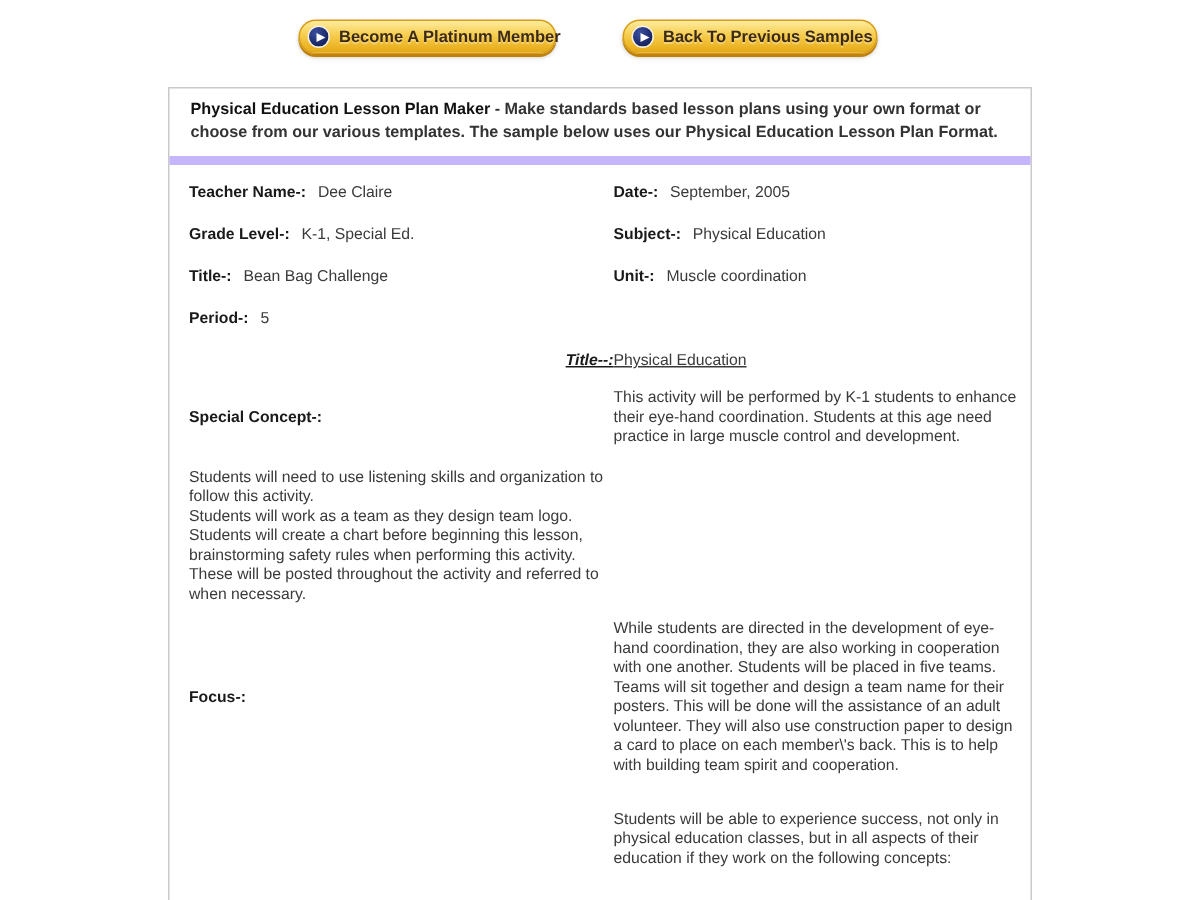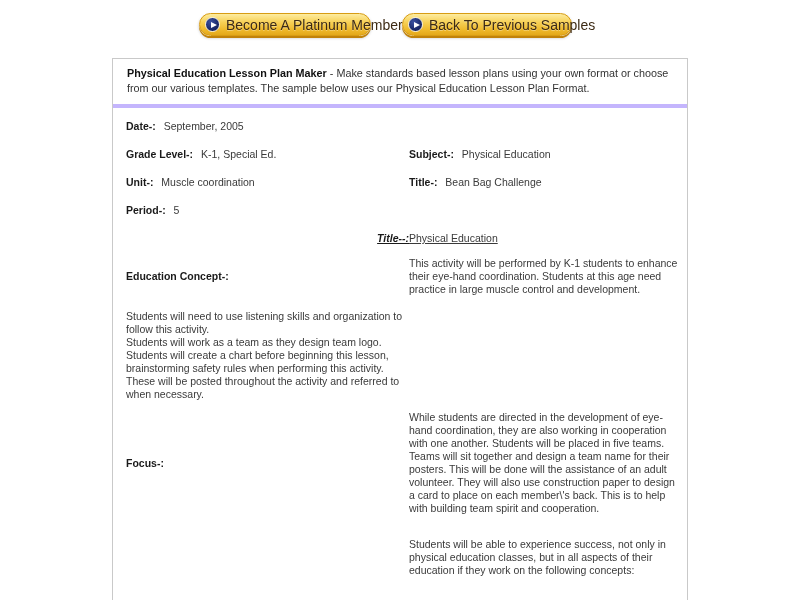--- a/index.html
+++ b/index.html
@@ -22,34 +22,34 @@
     border:1px solid #f5f0e0;
     display:flex; align-items:center; justify-content:center;
     flex:0 0 auto;
   }
   .pill-btn .play-circle .tri {
     width:0; height:0; margin-left:2px;
     border-top:3.5px solid transparent; border-bottom:3.5px solid transparent;
     border-left:6px solid #ffffff;
   }
   .pill-btn .btn-label {
-    font-size:14px; font-weight:normal; color:#3c2a14; white-space:nowrap;
+    font-size:11px; font-weight:bold; color:#3c2a14; white-space:nowrap;
     text-shadow:0 1px 0 rgba(255,255,255,.35);
   }
   #btn-platinum { left:199px; width:172px; }
-  #btn-back     { left:402px; width:170px; }
+  #btn-back     { left:415px; width:170px; }
 
   
   .document {
     position:absolute; left:112px; top:58px; width:576px; height:560px;
     background:#ffffff; border:1px solid #c9c9c9; border-bottom:none;
   }
   .doc-header {
-    padding:7px 14px 8px 14px; border-bottom:4px solid #c4b5fd;
-    font-size:10.8px; line-height:15px; color:#333333;
+    padding:7px 14px 8px 14px; border-bottom:6px solid #c4b5fd;
+    font-size:10.8px; line-height:15px; color:#333333;font-weight:bold;
   }
   .doc-header b { color:#111111; }
 
   .doc-body { padding:12px 6px 0 13px; font-size:10.5px; color:#3a3a3a; }
 
   .field-row { display:grid; grid-template-columns:283px 1fr; margin-bottom:15px;
     line-height:13px; }
   .field-cell { white-space:nowrap; }
   .field-label { font-weight:bold; color:#1a1a1a; }
   .field-value { color:#3a3a3a; margin-left:5px; }
@@ -91,62 +91,66 @@
 
   <div class="doc-header">
     <b>Physical Education Lesson Plan Maker</b>
     <span>- Make standards based lesson plans using your own format or choose from our various templates. The sample below uses our Physical Education Lesson Plan Format.</span>
   </div>
 
   <div class="doc-body">
 
     <div class="field-row">
       <div class="field-cell">
+        <span class="field-label">Teacher Name-:</span>
+        <span class="field-value">Dee Claire</span>
+      </div>
+      <div class="field-cell">
         <span class="field-label">Date-:</span>
         <span class="field-value">September, 2005</span>
       </div>
     </div>
 
     <div class="field-row">
       <div class="field-cell">
         <span class="field-label">Grade Level-:</span>
         <span class="field-value">K-1, Special Ed.</span>
       </div>
       <div class="field-cell">
         <span class="field-label">Subject-:</span>
         <span class="field-value">Physical Education</span>
       </div>
     </div>
 
     <div class="field-row">
       <div class="field-cell">
+        <span class="field-label">Title-:</span>
+        <span class="field-value">Bean Bag Challenge</span>
+      </div>
+      <div class="field-cell">
         <span class="field-label">Unit-:</span>
         <span class="field-value">Muscle coordination</span>
-      </div>
-      <div class="field-cell">
-        <span class="field-label">Title-:</span>
-        <span class="field-value">Bean Bag Challenge</span>
       </div>
     </div>
 
     <div class="field-row">
       <div class="field-cell">
         <span class="field-label">Period-:</span>
         <span class="field-value">5</span>
       </div>
       <div class="field-cell"></div>
     </div>
 
     <div class="section" id="sec-title">
       <div class="sec-label">Title--:</div>
       <div class="sec-text">Physical Education</div>
     </div>
 
     <div class="section" id="sec-dominant">
-      <div class="sec-label">Education Concept-:</div>
+      <div class="sec-label">Special Concept-:</div>
       <div class="sec-text">This activity will be performed by K-1 students to enhance their eye-hand coordination. Students at this age need practice in large muscle control and development.</div>
     </div>
 
     <div class="section" id="sec-subconcept">
       <div class="sec-text">Students will need to use listening skills and organization to follow this activity.
 Students will work as a team as they design team logo.
 Students will create a chart before beginning this lesson, brainstorming safety rules when performing this activity.
 These will be posted throughout the activity and referred to when necessary.</div>
     </div>
 

